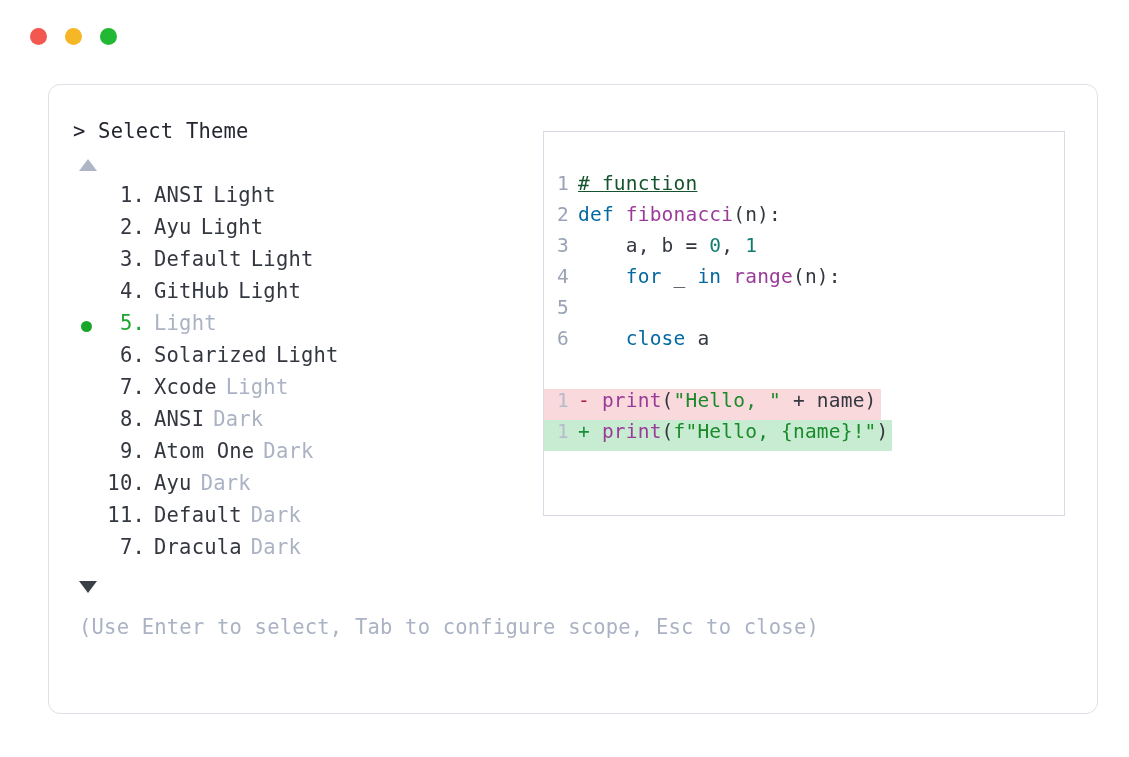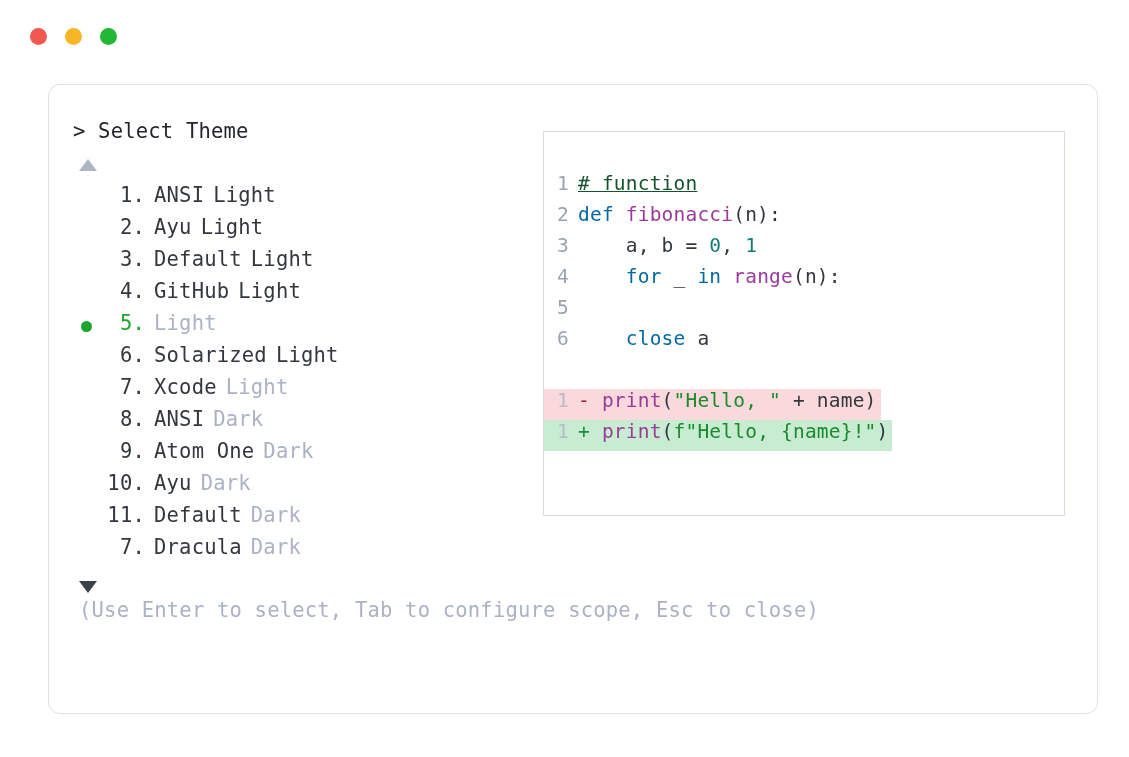--- a/index.html
+++ b/index.html
@@ -128,21 +128,21 @@
   .name { color: #33373f; padding-left: 9px; }
   .variant { color: #33373f; padding-left: 9px; }
   .variant.muted { color: #aab2c3; }
   .theme-row.selected .idx,
   .theme-row.selected .idx-dot,
   .theme-row.selected .name { color: #18a62b; }
   .theme-row.selected .variant { color: #aab2c3; }
 
   
   .hint {
-    margin-top: 5px;
+    margin-top: 22px;
     margin-left: 6px;
     font-size: 20.5px;
     letter-spacing: 0.2px;
     color: #aab2c3;
     white-space: pre;
   }
 
   
   .preview-box {
     margin-top: 22px;

